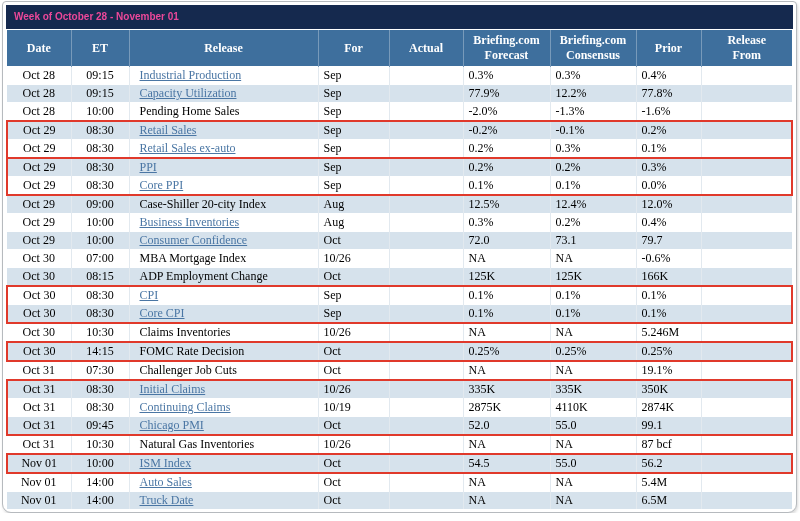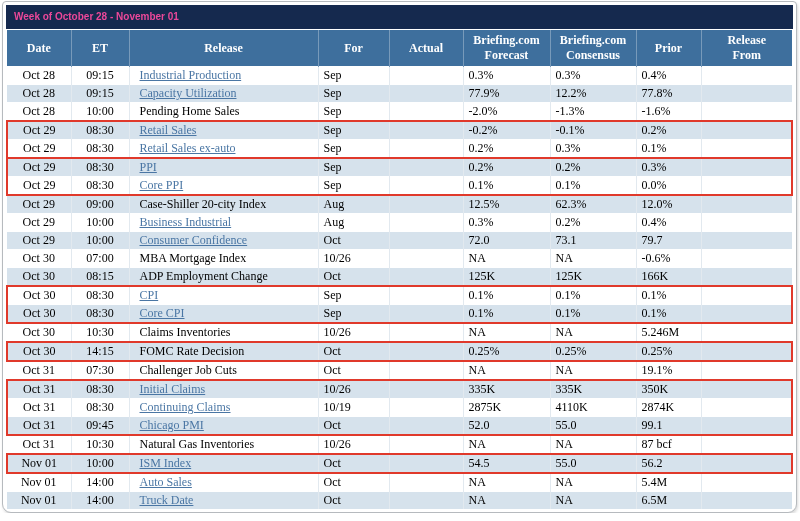--- a/index.html
+++ b/index.html
@@ -196,28 +196,28 @@
           <td class="col-prior">0.0%</td>
           <td class="col-revised"></td>
         </tr>
         <tr>
           <td class="col-date">Oct 29</td>
           <td class="col-et">09:00</td>
           <td class="col-release">Case-Shiller 20-city Index</td>
           <td class="col-for">Aug</td>
           <td class="col-actual"></td>
           <td class="col-forecast">12.5%</td>
-          <td class="col-consensus">62.3%</td>
+          <td class="col-consensus">12.4%</td>
           <td class="col-prior">12.0%</td>
           <td class="col-revised"></td>
         </tr>
         <tr>
           <td class="col-date">Oct 29</td>
           <td class="col-et">10:00</td>
-          <td class="col-release"><a href="#" class="release-link">Business Industrial</a></td>
+          <td class="col-release"><a href="#" class="release-link">Business Inventories</a></td>
           <td class="col-for">Aug</td>
           <td class="col-actual"></td>
           <td class="col-forecast">0.3%</td>
           <td class="col-consensus">0.2%</td>
           <td class="col-prior">0.4%</td>
           <td class="col-revised"></td>
         </tr>
         <tr>
           <td class="col-date">Oct 29</td>
           <td class="col-et">10:00</td>

